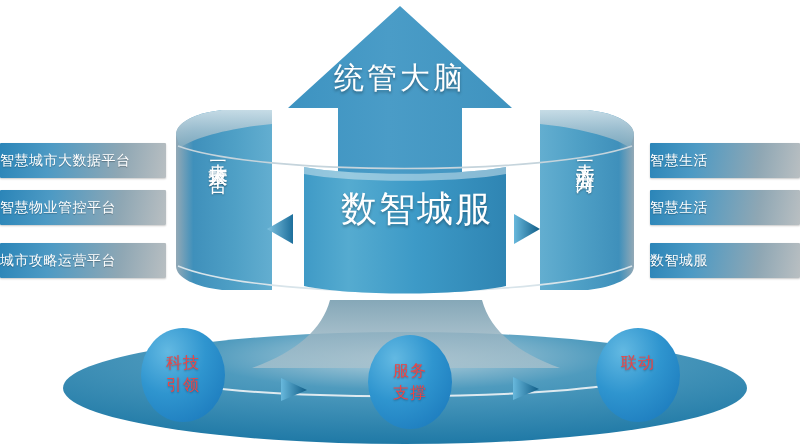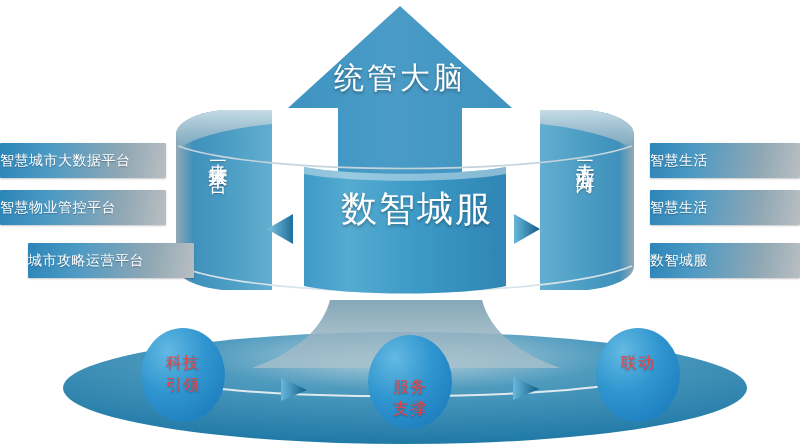--- a/index.html
+++ b/index.html
@@ -21,21 +21,21 @@
     text-shadow:0 1px 1px rgba(0,0,0,.28);
   }
   .side-box.left{
     left:0; width:166px; height:35px;
     background:linear-gradient(100deg,#2b85b8 0%,#4d9ac4 30%,#8fa7b4 72%,#b9bfc2 100%);
   }
   .side-box.right{
     right:0; width:150px; height:35px;
     background:linear-gradient(100deg,#2b85b8 0%,#4d9ac4 30%,#8fa7b4 72%,#b9bfc2 100%);
   }
-  .lb1{ top:143px; } .lb2{ top:190px; } .lb3{ top:243px;margin-left:28px; }
+  .lb1{ top:143px; } .lb2{ top:190px; } .lb3{ top:243px; }
 
   
   .txt{ position:absolute; color:#fff; white-space:nowrap; }
 
   #arrow-title{
     left:0; right:0; top:58px; text-align:center;
     font-size:30px; letter-spacing:3px;
     text-shadow:0 2px 3px rgba(0,0,0,.35);
   }
   .vert{
@@ -50,21 +50,21 @@
     left:328px; top:192px; width:178px; text-align:center;
     font-size:36px; line-height:34px; letter-spacing:2px;
     text-shadow:0 2px 3px rgba(0,0,0,.3);
   }
   .bubble-txt{
     position:absolute; text-align:center; color:#ef4444;
     font-size:16px; line-height:22px; letter-spacing:1px;
     text-shadow:0 1px 2px rgba(0,0,0,.3);
   }
   #bub1{ left:145px; top:352px; width:76px; }
-  #bub2{ left:372px; top:376px; width:76px; }
+  #bub2{ left:372px; top:360px; width:76px; }
   #bub3{ left:600px; top:352px; width:76px; }
 </style>
 </head>
 <body>
 
 <div id="stage">
 
   <svg class="layer" viewBox="0 0 800 444">
     <defs>
 

